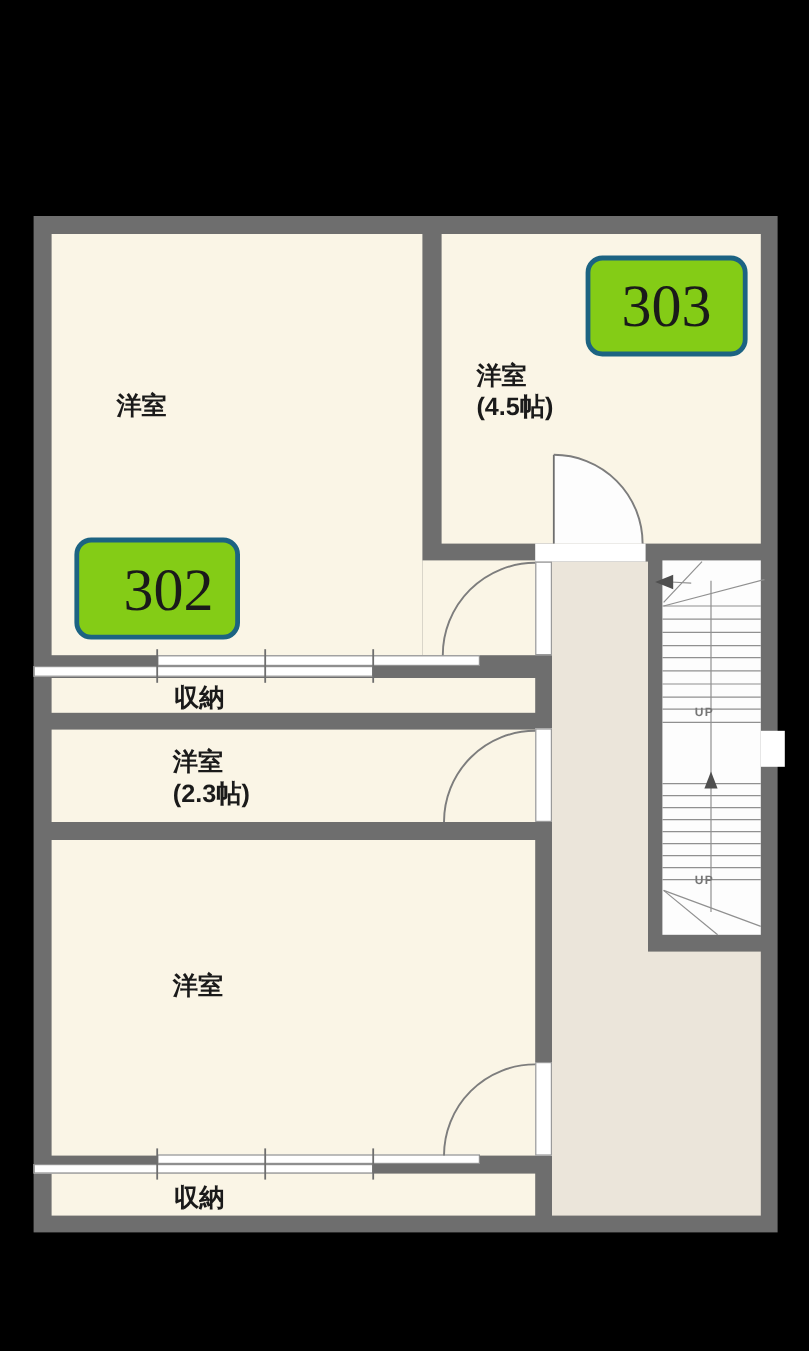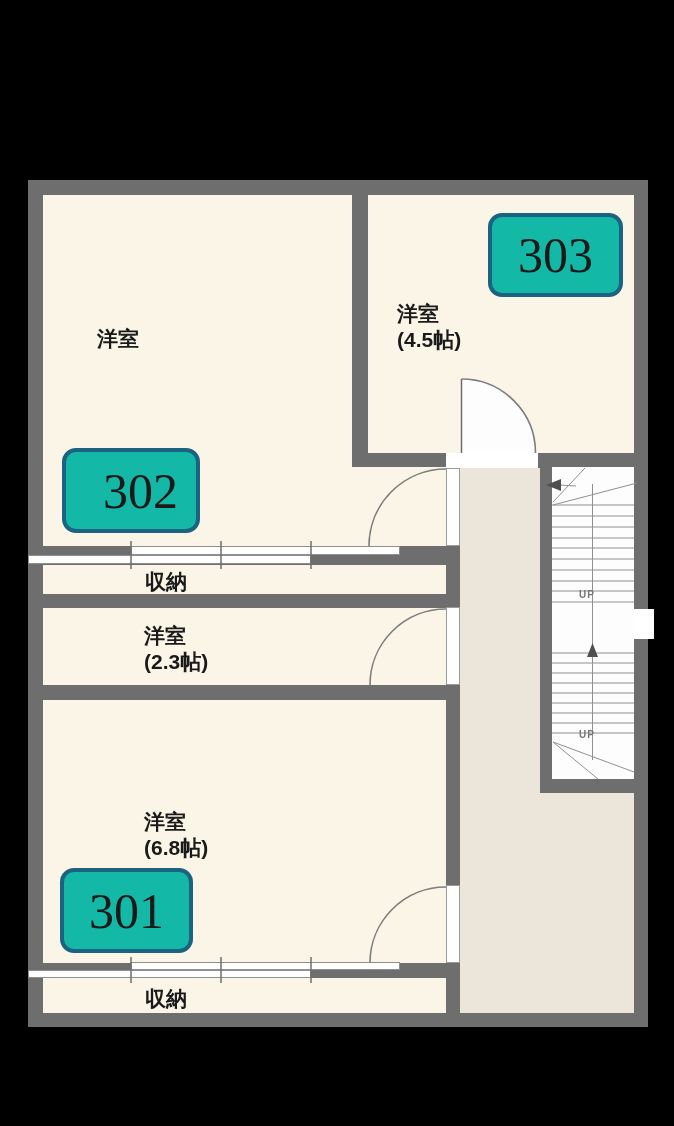--- a/index.html
+++ b/index.html
@@ -6,21 +6,21 @@
   #screen{position:relative;width:674px;height:1126px;background:#000;overflow:hidden;
           font-family:"Liberation Sans","DejaVu Sans",sans-serif;}
   .abs{position:absolute;}
   
   #plan-base{left:28px;top:180px;width:620px;height:847px;background:#6e6e6e;}
   .floor{background:#faf5e6;}
   .hall{background:#ebe5da;}
   .stairfloor{background:#fdfdfd;}
   .opening{background:#ffffff;}
   .track{background:#ffffff;border:1px solid #8f8f8f;box-sizing:border-box;}
-  .roomtag{background:#14b8a6;border:4px solid #1c6382;border-radius:14px;box-sizing:border-box;
+  .roomtag{background:#84cc16;border:4px solid #1c6382;border-radius:14px;box-sizing:border-box;
            display:flex;align-items:center;justify-content:center;
            font-family:"Liberation Serif","DejaVu Serif",serif;font-size:50px;color:#1a1a1a;}
   .rlabel{color:#1a1a1a;font-weight:600;text-align:left;font-size:21px;line-height:26px;}
   .uplabel{color:#767676;font-weight:bold;font-size:10px;letter-spacing:1px;line-height:12px;}
   svg{position:absolute;left:0;top:0;pointer-events:none;}
   .thin{stroke:#909090;stroke-width:1;}
   .mid{stroke:#7d7d7d;stroke-width:1.6;fill:none;}
 </style>
 </head>
 <body>
@@ -109,38 +109,34 @@
     <polygon points="546,485 561,479 561,491" fill="#4f4f4f"></polygon>
     <polygon points="592.5,643 587,657 598,657" fill="#4f4f4f"></polygon>
   </svg>
 
   <div class="abs roomtag" style="left:62px;top:448px;width:138px;height:85px;padding-left:19px;">
     <span>302</span>
   </div>
   <div class="abs roomtag" style="left:488px;top:213px;width:135px;height:84px;">
     <span>303</span>
   </div>
-  <div class="abs roomtag" style="left:60px;top:868px;width:133px;height:85px;">
-    <span>301</span>
-  </div>
 
   <div class="abs rlabel" style="left:97px;top:326px;width:200px;">
     <div>洋室</div>
   </div>
   <div class="abs rlabel" style="left:397px;top:301px;width:200px;">
     <div>洋室</div>
     <div>(4.5帖)</div>
   </div>
   <div class="abs rlabel" style="left:144px;top:623px;width:200px;">
     <div>洋室</div>
     <div>(2.3帖)</div>
   </div>
   <div class="abs rlabel" style="left:144px;top:809px;width:200px;">
     <div>洋室</div>
-    <div>(6.8帖)</div>
   </div>
   <div class="abs rlabel" style="left:145px;top:569px;width:200px;">収納</div>
   <div class="abs rlabel" style="left:145px;top:986px;width:200px;">収納</div>
 
   <div class="abs uplabel" style="left:579px;top:589px;">UP</div>
   <div class="abs uplabel" style="left:579px;top:729px;">UP</div>
 
 </div>
 
 </body></html>

